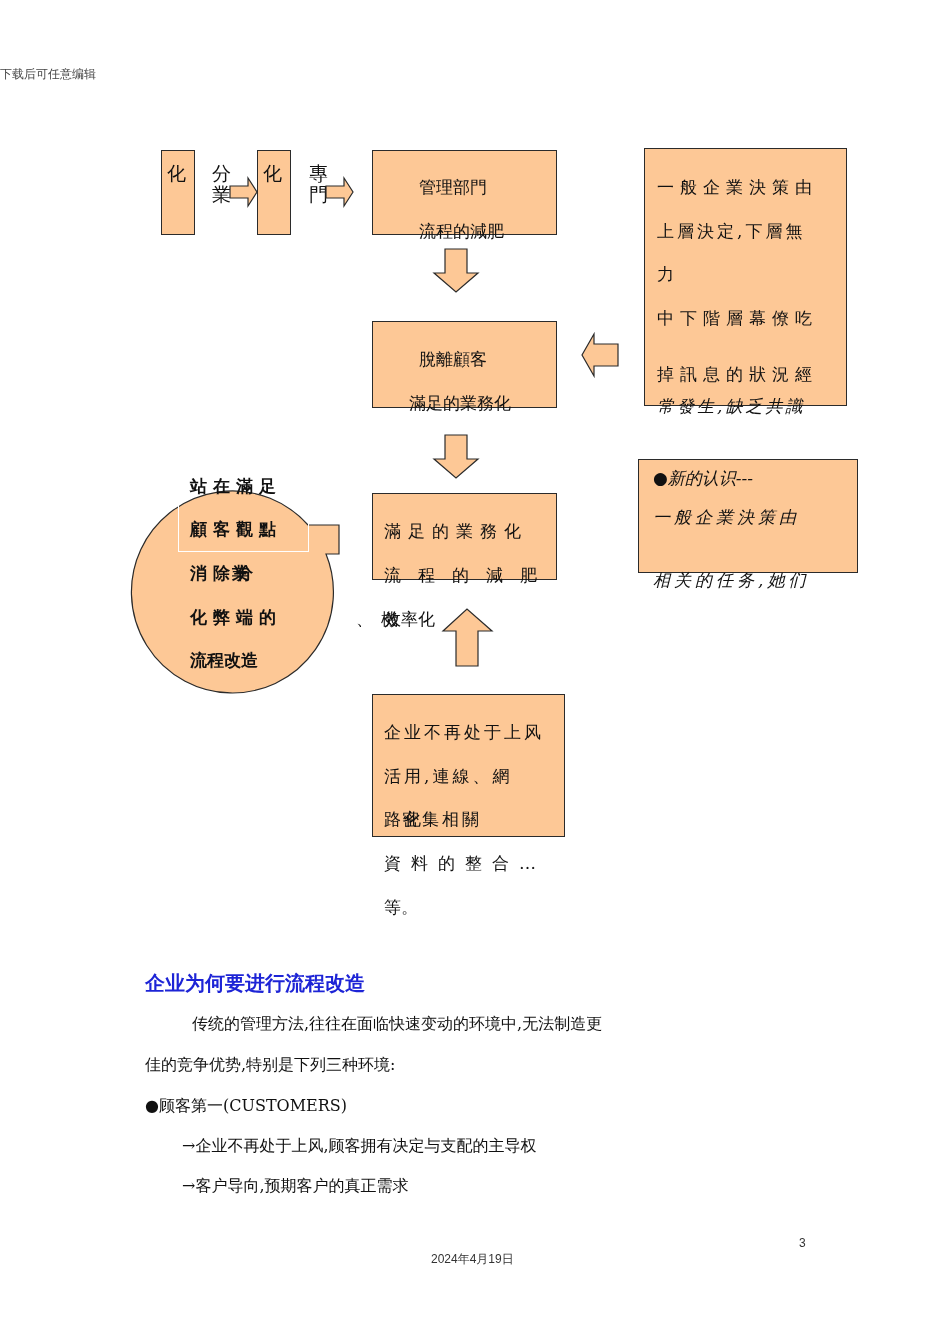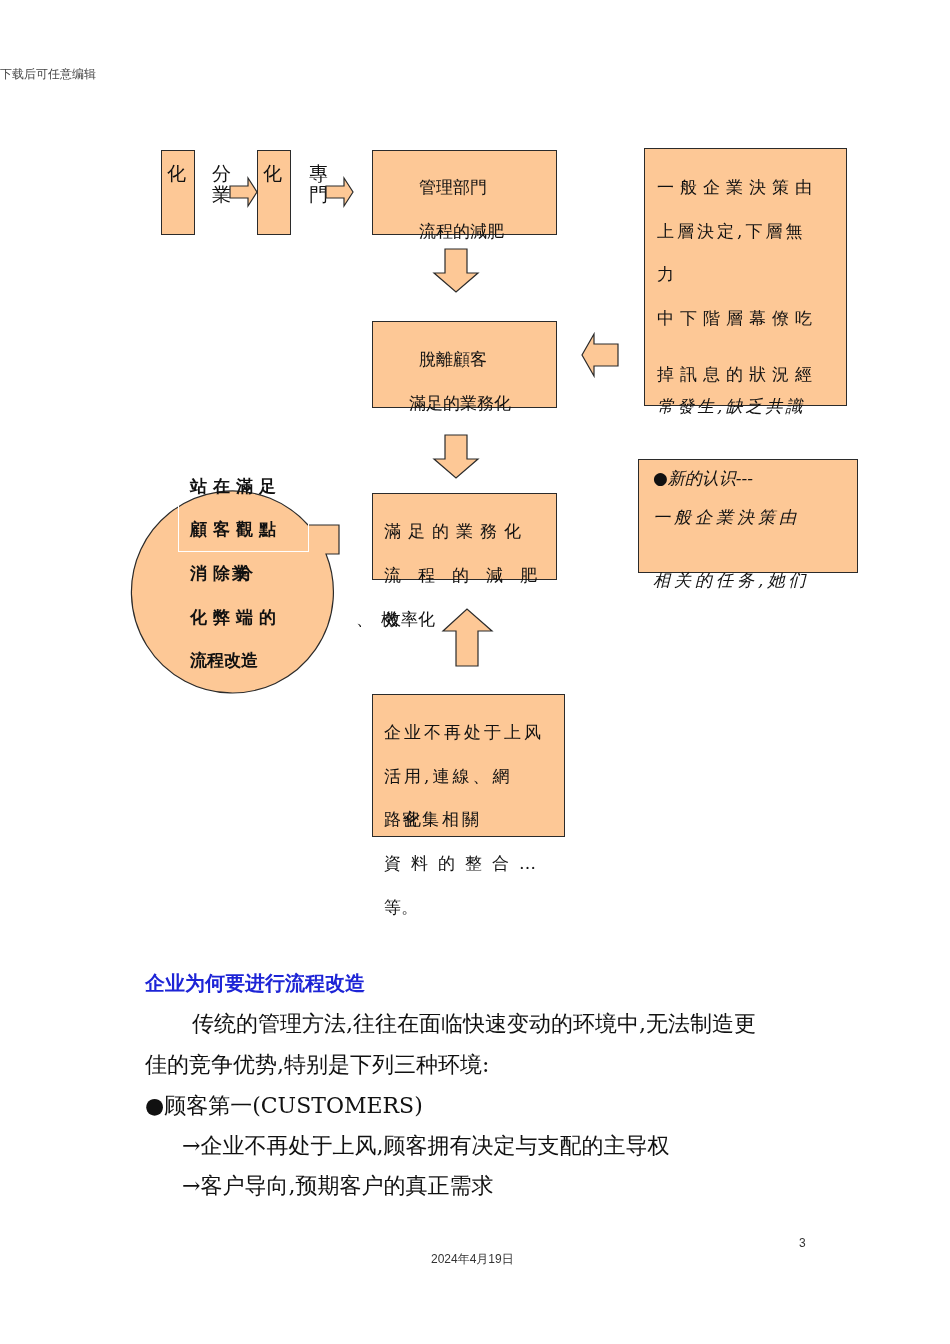--- a/index.html
+++ b/index.html
@@ -5,21 +5,21 @@
   html, body { margin:0; padding:0; background:#ffffff; }
   body { width:950px; height:1344px; position:relative; overflow:hidden;
          font-family:"DejaVu Serif", "Liberation Serif", serif; color:#111; }
   .abs { position:absolute; }
   .box { position:absolute; background:#fdc896; border:1.5px solid #2b2b2b; box-sizing:border-box; }
   .header { left:0; width:950px; top:66px; text-align:left; font-size:12px; color:#444; }
   .t { position:absolute; white-space:nowrap; font-size:17px; line-height:20px; }
   .sans { font-family:Liberation Serif, serif;margin-top:26px; }
   .ls { letter-spacing:6px; }
   .heading { color:#1d24d6; font-weight:bold; font-size:20px; font-family:"DejaVu Sans","Liberation Sans",sans-serif; }
-  .body-line { font-size:22px; line-height:20px; }
+  .body-line { font-size:16px; line-height:20px; }
   .footer-date { font-size:12px; color:#333; font-family:"Liberation Sans", sans-serif; }
   .pagenum { font-size:12px; color:#333; font-family:"Liberation Sans", sans-serif; }
   svg.arrow { position:absolute; overflow:visible; }
 </style>
 </head>
 <body>
 
 <div class="abs header">下载后可任意编辑</div>
 
 <div>

